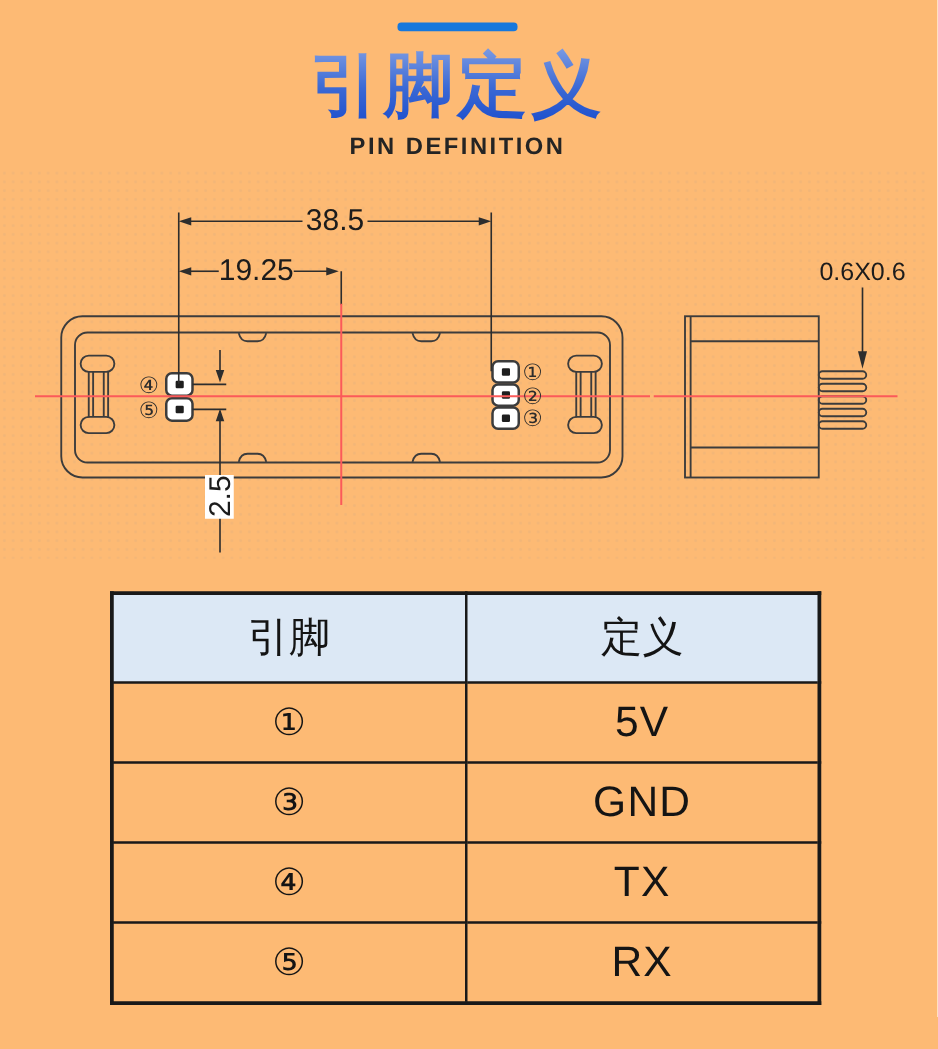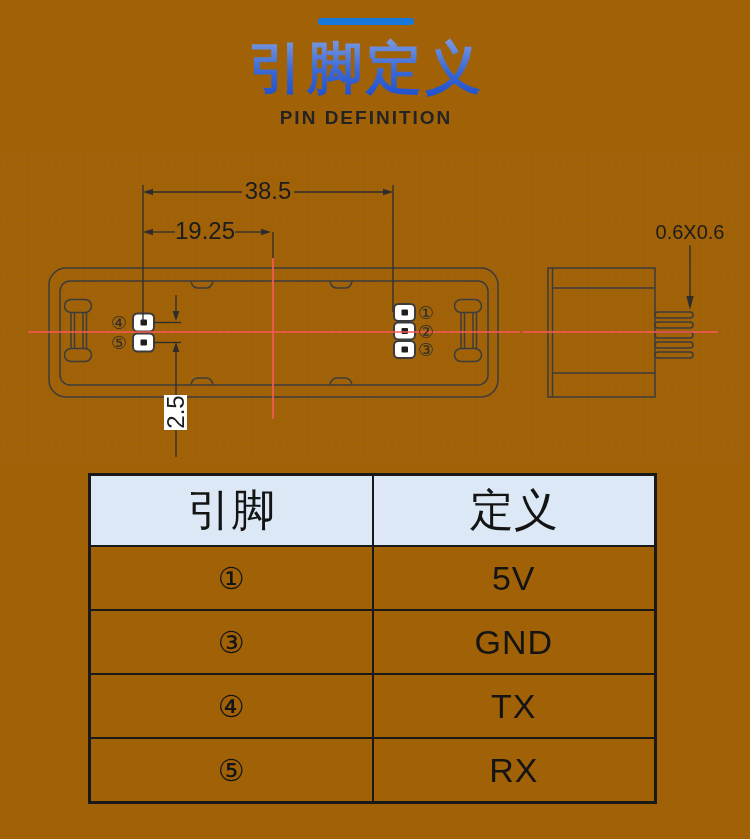--- a/index.html
+++ b/index.html
@@ -1,52 +1,52 @@
 <!DOCTYPE html>
 <html><head>
 <meta charset="utf-8">
 <style>
   html,body { margin:0; padding:0; background:#ffffff; }
   body { width:750px; height:839px; font-family:"Liberation Sans","DejaVu Sans",sans-serif; }
-  .page { position:relative; width:750px; height:839px; background:#a16207; overflow:hidden; }
+  .page { position:relative; width:750px; height:839px; background:#fdba74; overflow:hidden; }
 
   
   .header { position:absolute; top:0; left:0; width:100%; text-align:center; transform:translateX(-9px); }
   .accent-bar { width:96px; height:7px; background:#1778dc; border-radius:3px; margin:18px auto 0; }
   .title {
     margin:13px 0 0; font-size:56px; font-weight:700; letter-spacing:3px; line-height:1.08;
     color:#2e5ecf;
   }
   @supports ((-webkit-background-clip:text) or (background-clip:text)) {
     .title {
       background:linear-gradient(180deg,#7b9be3 0%,#3a68d4 55%,#1e50cd 100%);
       -webkit-background-clip:text; background-clip:text;
       color:transparent; -webkit-text-fill-color:transparent;
     }
   }
   .subtitle { margin-top:9px; font-size:19px; letter-spacing:2px; font-weight:600; color:#242424; }
 
   
   .drawing {
-    position:absolute; top:150px; left:0; width:742px; height:312px;
+    position:absolute; top:135px; left:0; width:742px; height:312px;
     background-image:radial-gradient(circle, rgba(125,135,155,0.08) 1px, transparent 1.3px);
     background-size:7px 7px;
   }
   .drawing svg { display:block; }
   .dim-text { font-family:"Liberation Sans","DejaVu Sans",sans-serif; fill:#1c1c1c; }
   .pin-label { font-family:"DejaVu Sans","Liberation Sans",sans-serif; fill:#2c2c2c; }
 
   
   .pin-table {
     position:absolute; top:473px; left:88px; width:569px;
     border-collapse:collapse; table-layout:fixed; color:#141414;
     border:3px solid #191919;
   }
   .pin-table th, .pin-table td { border:2px solid #191919; text-align:center; vertical-align:middle; padding:0; }
-  .pin-table th { height:69px; background:#dce8f5; font-size:44px; font-weight:500; }
+  .pin-table th { height:69px; background:#dce8f5; font-size:33px; font-weight:500; }
   .pin-table td.pin-cell { height:62px; font-size:30px; font-weight:400; font-family:"DejaVu Sans","Liberation Sans",sans-serif; }
   .pin-table td.def-cell { font-size:34px; font-weight:400; letter-spacing:1px; }
 </style>
 </head>
 <body>
 
 <div class="page">
 
   <div class="header">
     <div class="accent-bar"></div>

